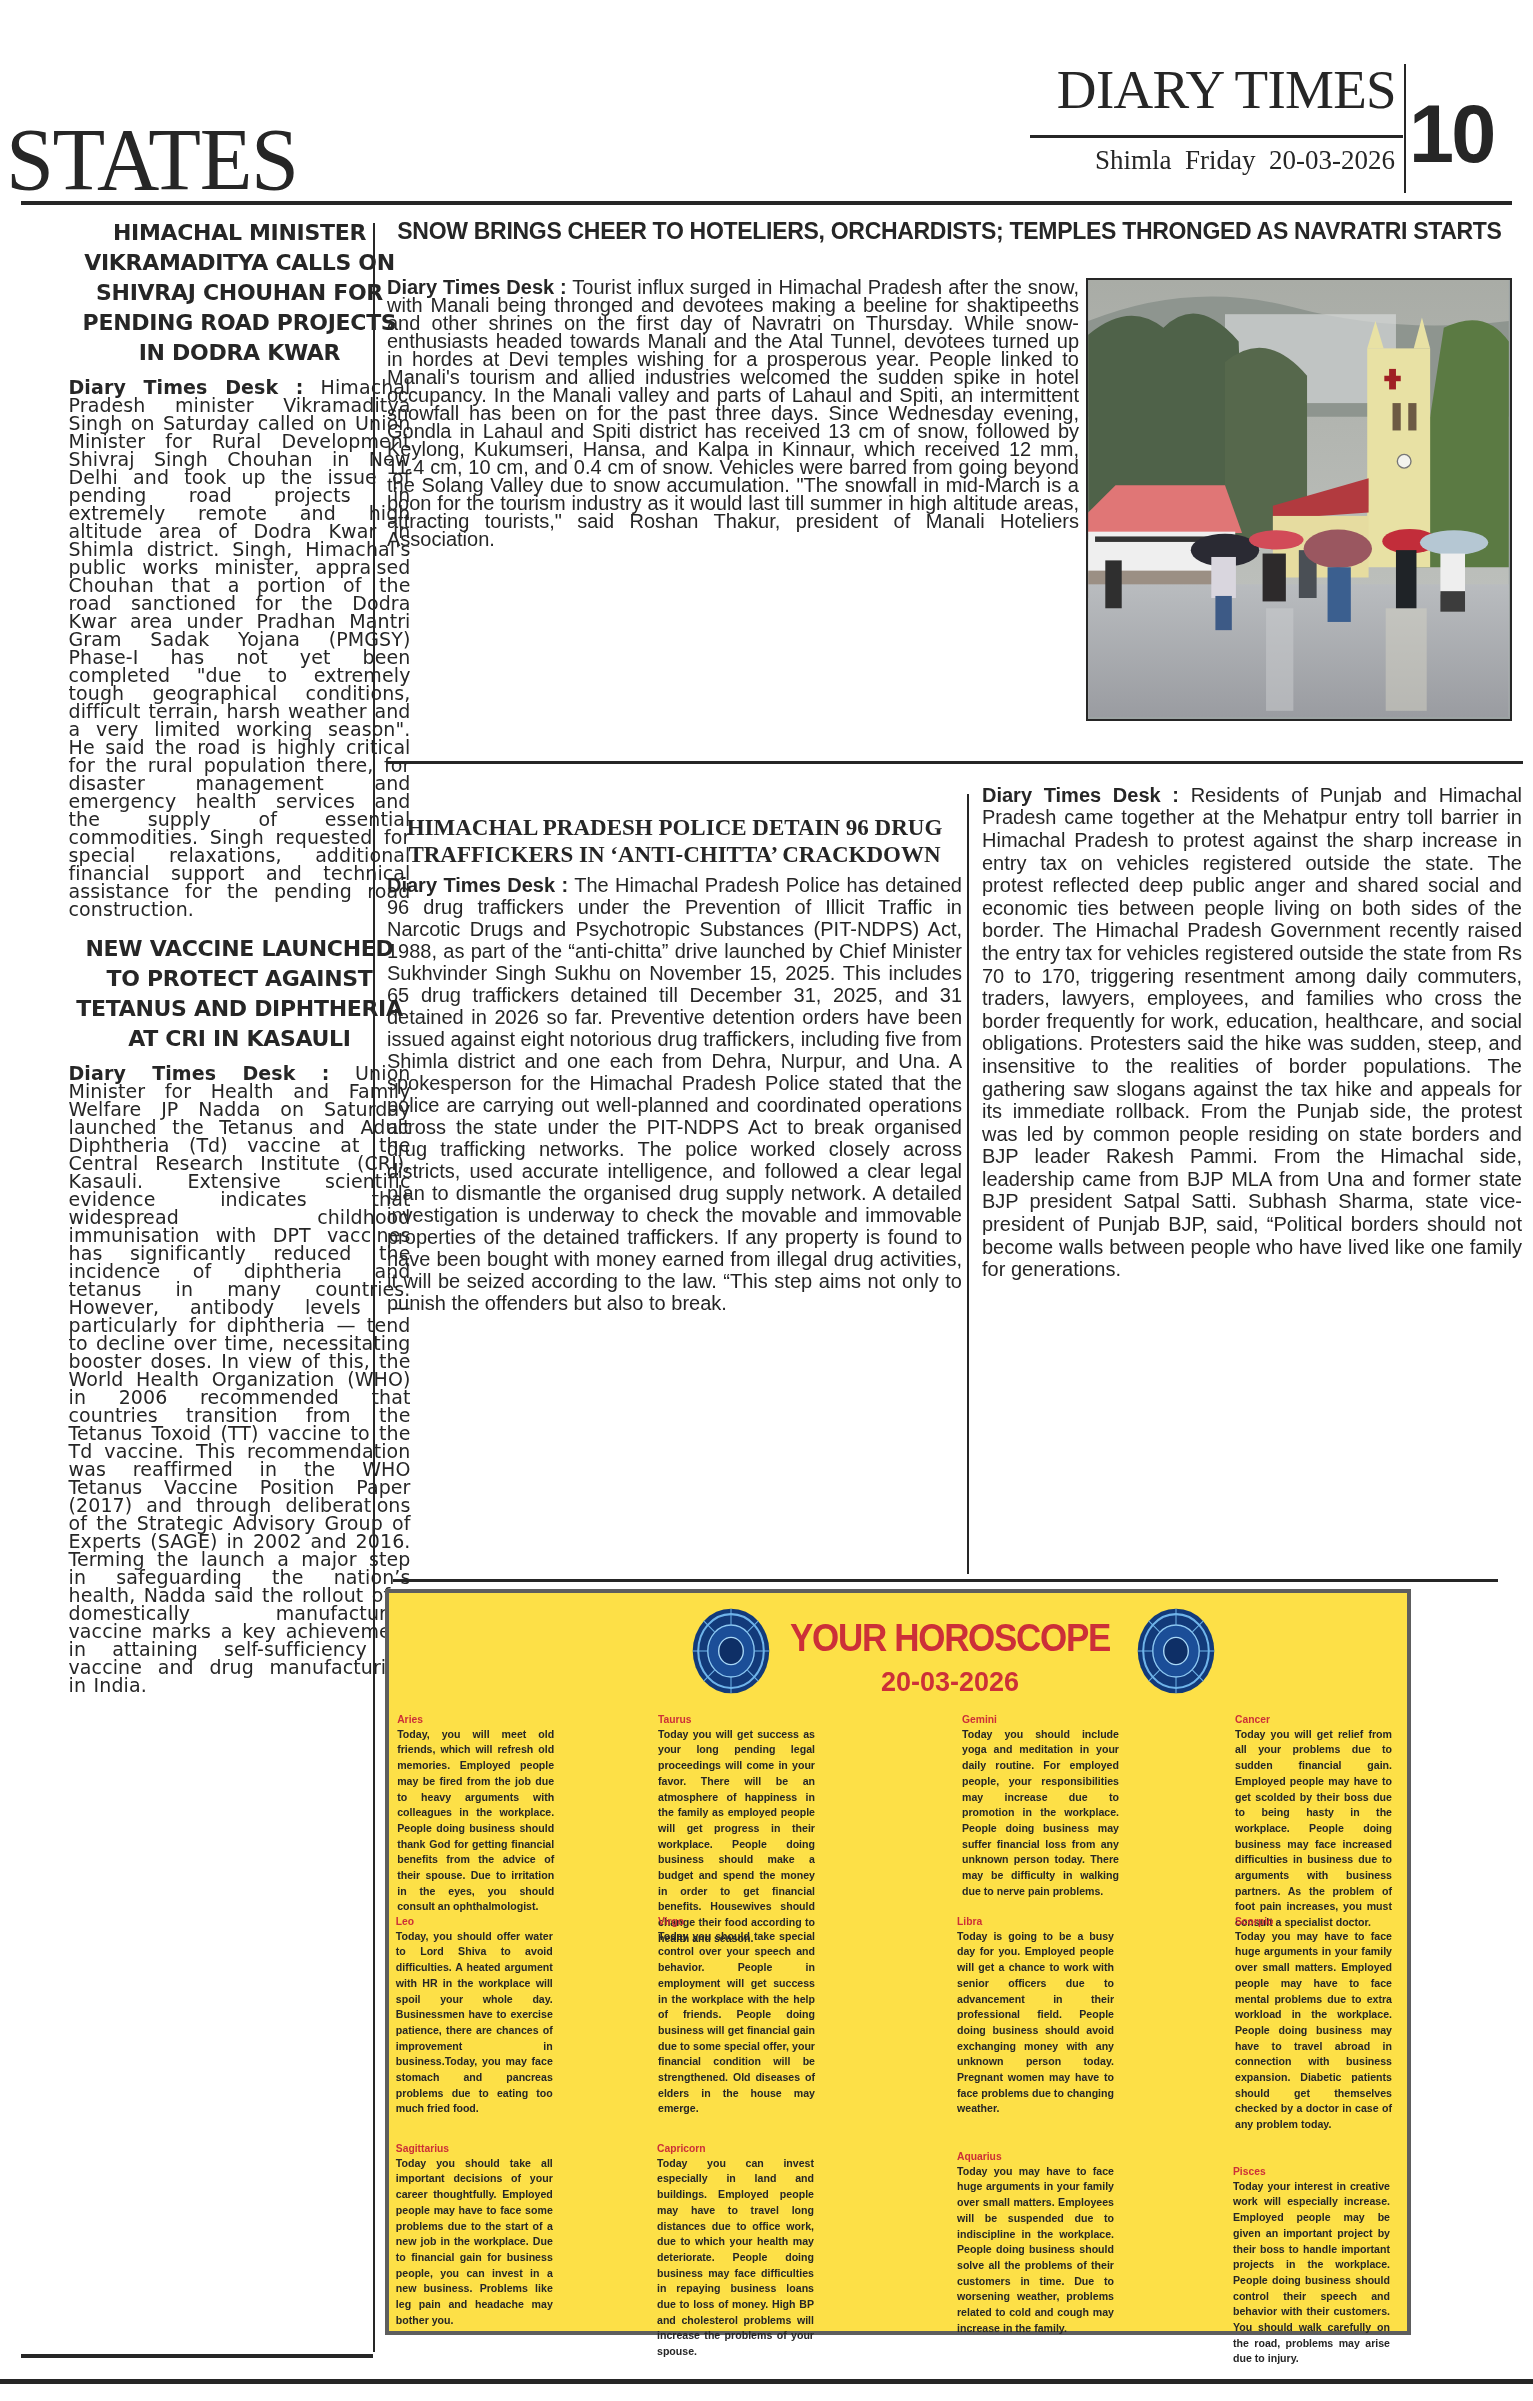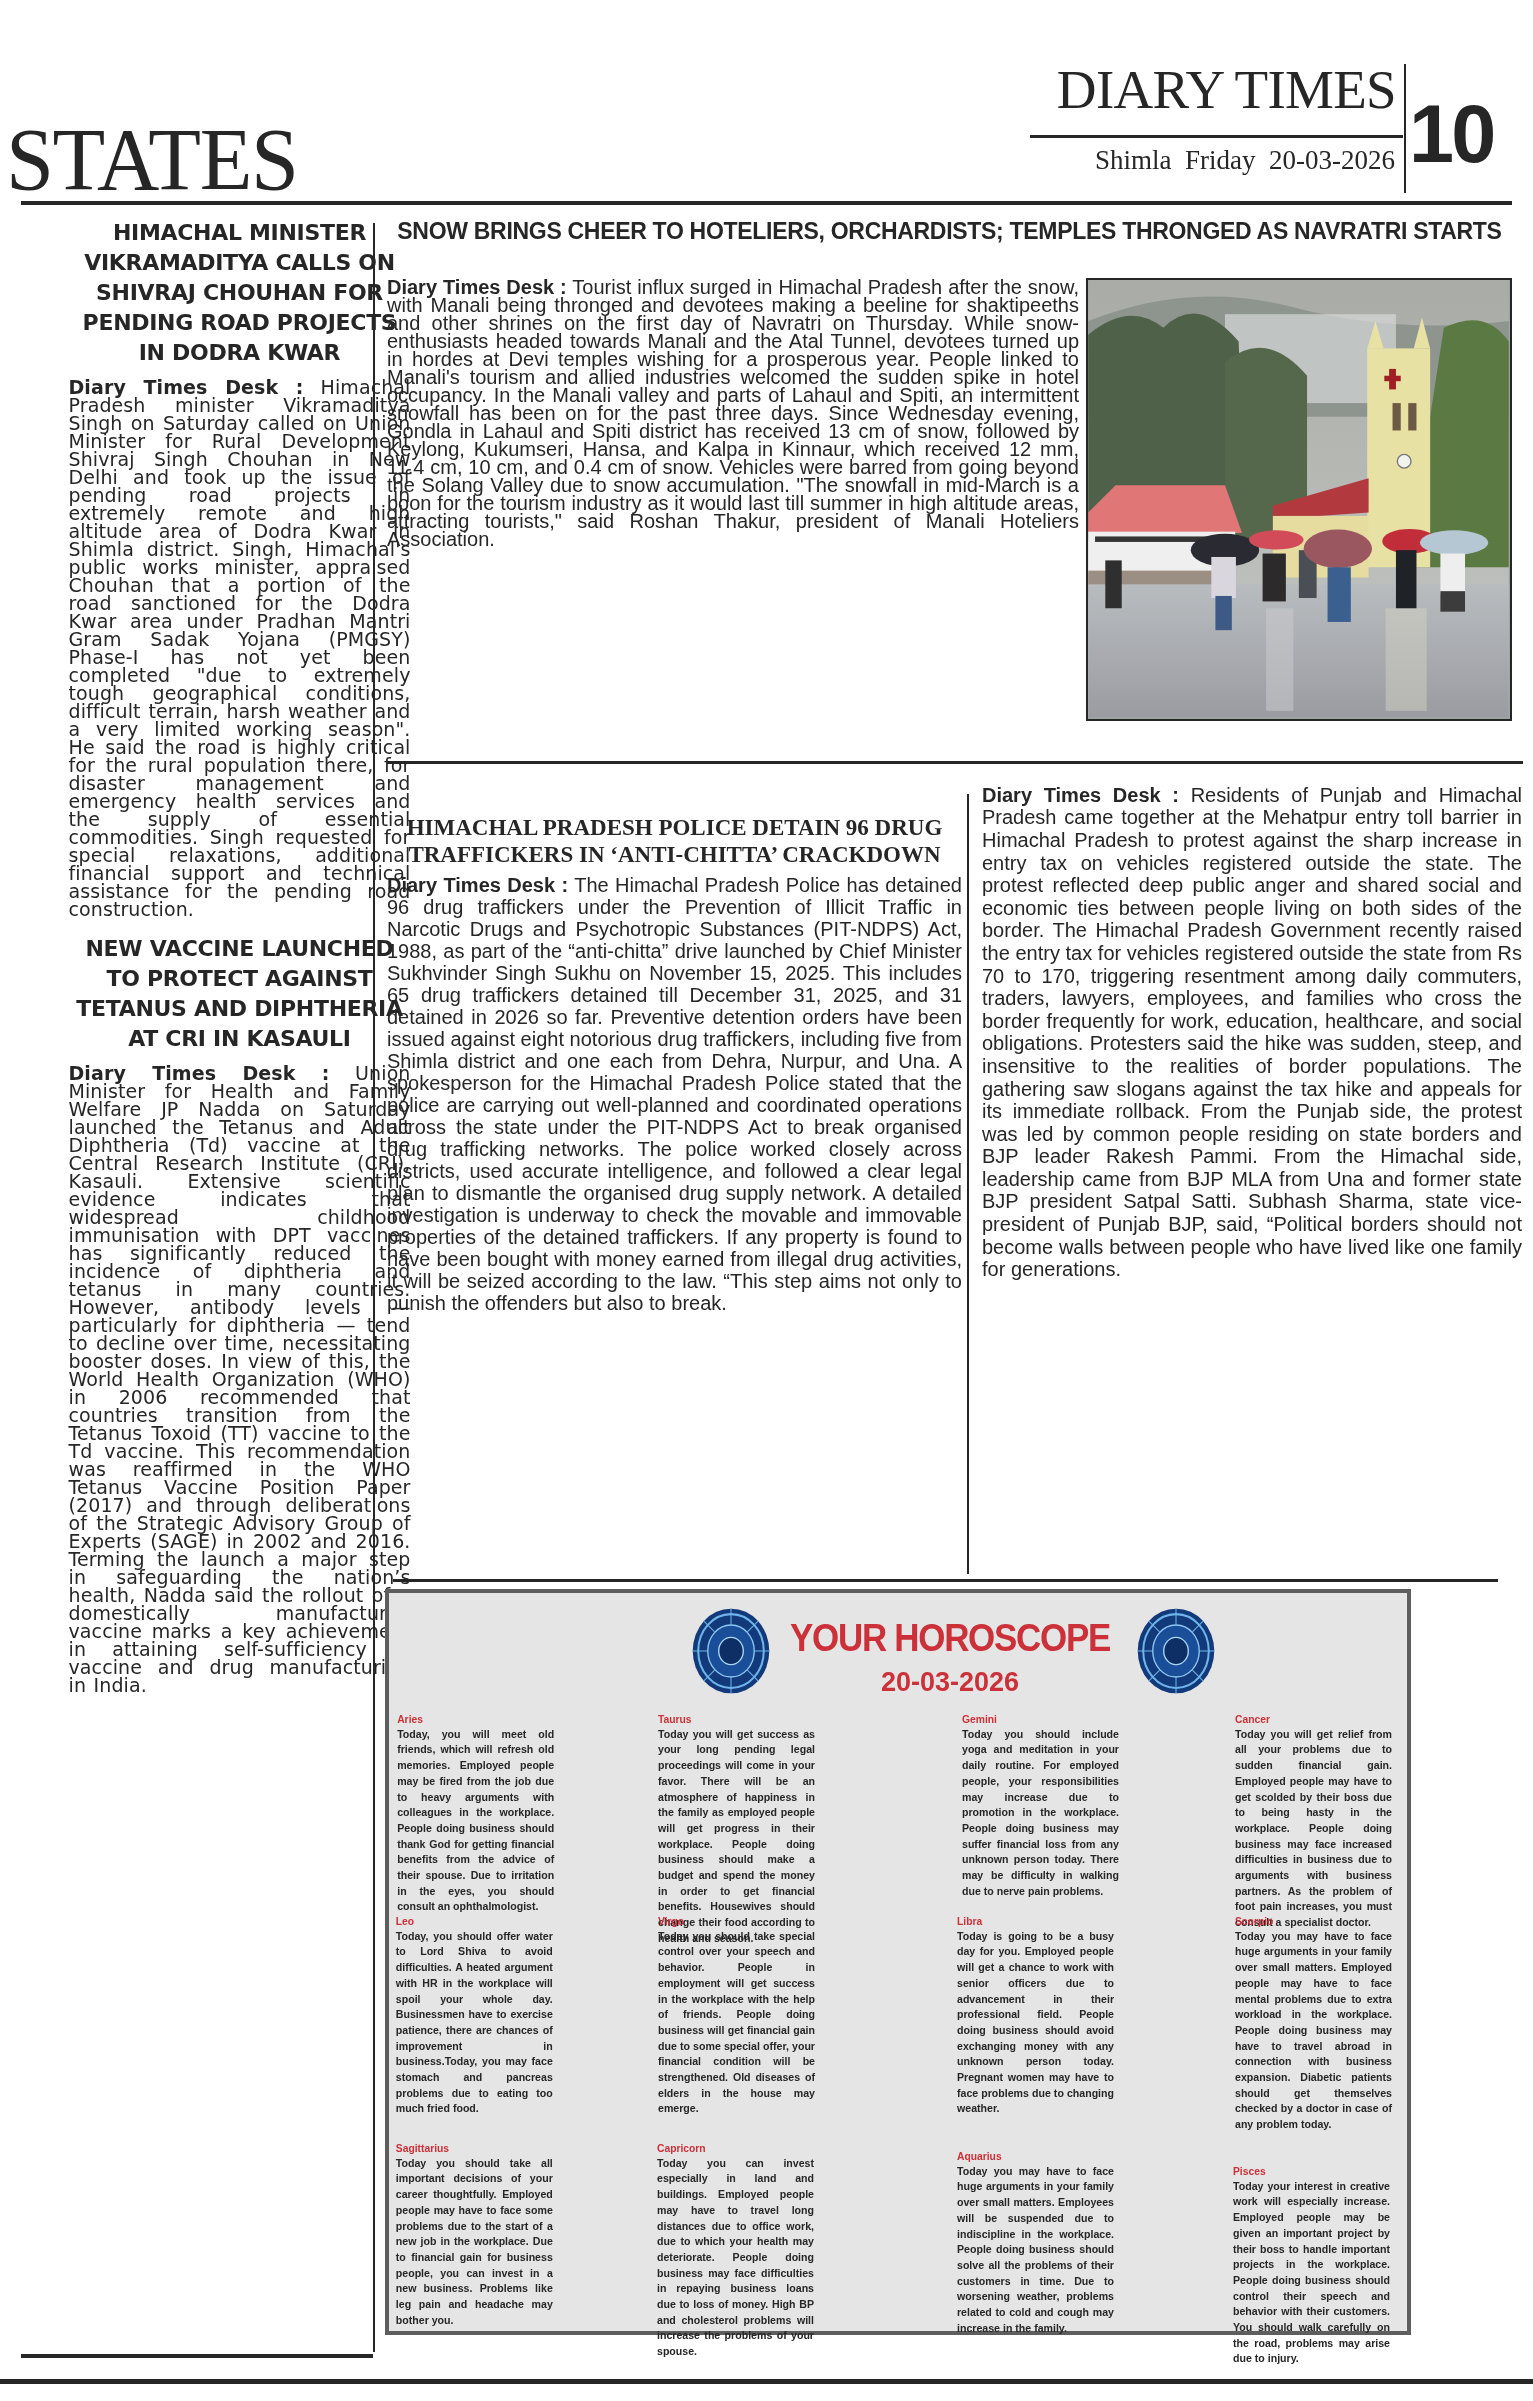--- a/index.html
+++ b/index.html
@@ -65,21 +65,21 @@
   .police .body-text { font-family: "Liberation Sans", sans-serif; font-size: 20px; line-height: 22px; margin-top: 6.8px; }
 
   
   .punjab { position: absolute; left: 982px; top: 777px; width: 540px; }
   .punjab .headline { font-family: "Liberation Sans", sans-serif; font-size: 22px; line-height: 26px; padding: 5.5px 0 0; }
   .punjab .body-text { font-family: "Liberation Sans", sans-serif; font-size: 20px; line-height: 22.6px; margin-top: 6.8px; }
 
   
   .horo {
     position: absolute; left: 385px; top: 1589px; width: 1026px; height: 746px;
-    background: #e5e5e5; border: 4.8px solid #5e5e5e; border-bottom-width: 4.8px;
+    background: #fde047; border: 4.8px solid #5e5e5e; border-bottom-width: 4.8px;
   }
   .horo-head { position: absolute; left: 0; top: 12.3px; width: 100%; height: 89px; }
   .horo-title {
     position: absolute; left: 383px; top: 13.7px; width: 356px; text-align: center;
     font-family: "Liberation Sans", sans-serif; font-weight: bold; font-size: 38px; line-height: 1;
     color: #cc3038; letter-spacing: -1.4px; transform: scaleX(0.92);
   }
   .horo-date {
     position: absolute; left: 383px; top: 62px; width: 356px; text-align: center;
     font-family: "Liberation Sans", sans-serif; font-weight: bold; font-size: 27px; color: #cc3038;

